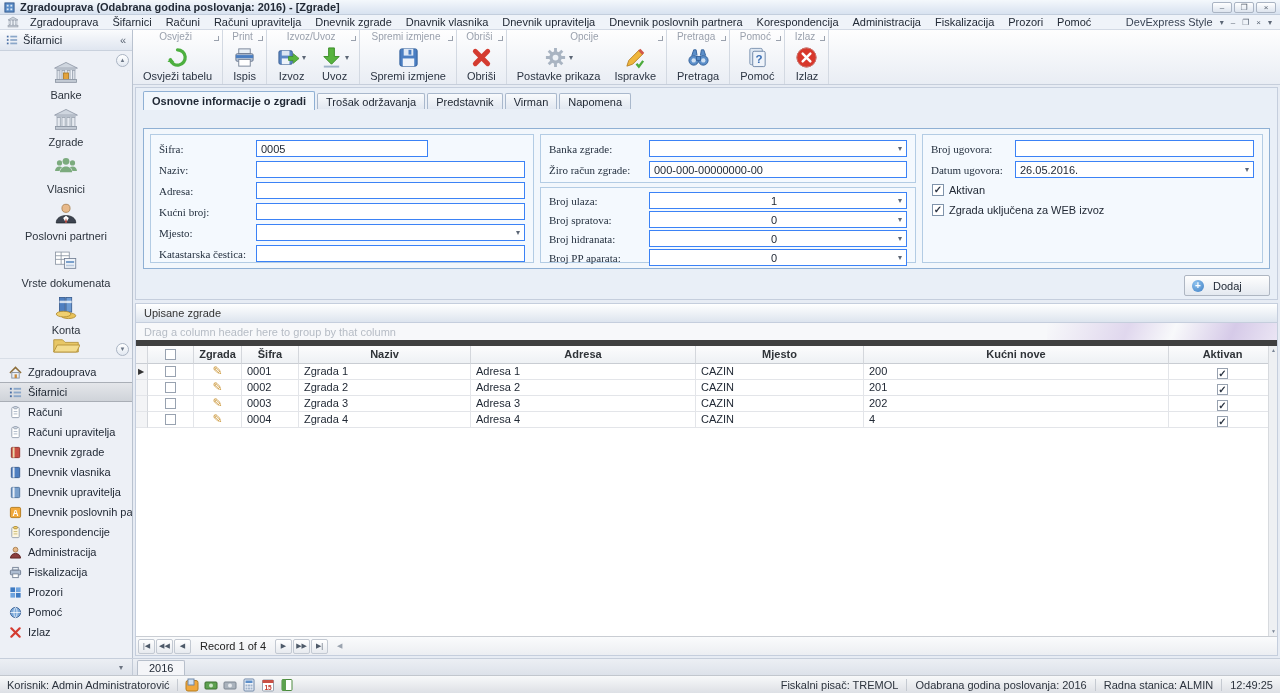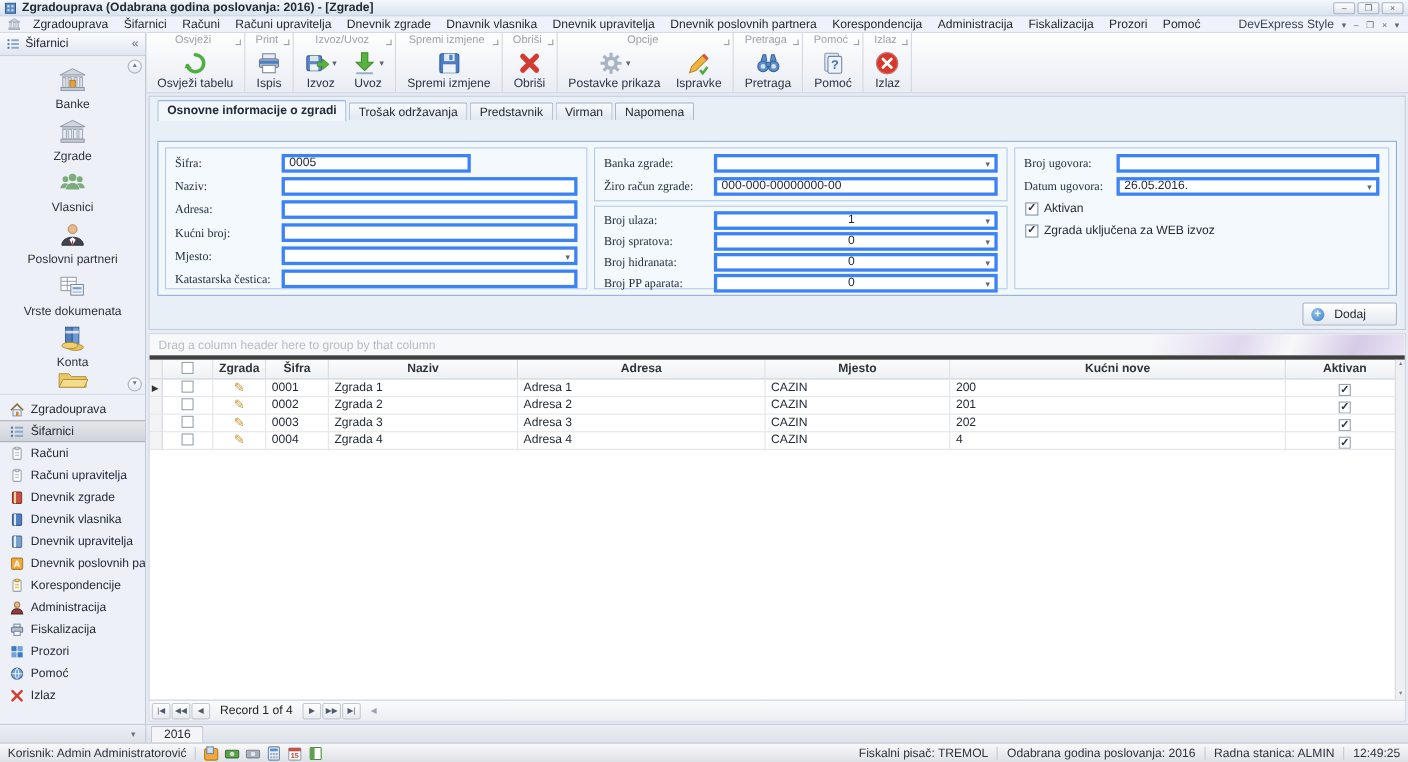--- a/index.html
+++ b/index.html
@@ -61,34 +61,34 @@
 .tab-body{position:absolute;left:7px;right:7px;top:40px;height:141px;background:#f2f7fc;border:1px solid #8fb0d4;}
 .fs{position:absolute;border:1px solid #b3cce4;background:#f4f9fe;}
 .fs-left{left:6px;width:384px;top:5px;bottom:5px;padding-top:3px;}
 .fs-mid-top{left:396px;width:376px;top:5px;height:49px;padding-top:3px;}
 .fs-mid-bot{left:396px;width:376px;top:58px;bottom:5px;padding-top:3px;}
 .fs-right{left:778px;right:6px;top:5px;bottom:5px;padding-top:3px;}
 .frow{display:flex;align-items:center;height:21px;padding:0 8px;}
 .frow.h19{height:19px;}
 .frow label{width:97px;flex:0 0 auto;color:#24303f;font-family:Liberation Serif, serif;}
 .fs-right .frow label{width:84px;}
-.finput{flex:1;height:17px;border:3px solid #3b82f6;background:#fff;display:flex;align-items:flex-end;padding:0 4px;overflow:hidden;}
+.finput{flex:1;height:17px;border:1px solid #3b82f6;background:#fff;display:flex;align-items:center;padding:0 4px;overflow:hidden;}
 .finput.short{flex:0 0 172px;}
 .finput .val{white-space:nowrap;}
 .finput .dd{margin-left:auto;color:#5c6675;font-size:8px;padding-left:4px;}
 .finput.spin .val{margin-left:auto;}
 .cbrow{display:flex;align-items:center;gap:5px;height:20px;padding:0 9px;}
 .checkbox{width:12px;height:12px;border:1px solid #8094ab;background:#fff;color:#2b3442;font-size:10px;line-height:10px;text-align:center;font-weight:bold;flex:0 0 auto;}
 .add-row{position:absolute;left:7px;right:7px;top:185px;height:25px;display:flex;align-items:center;justify-content:flex-end;}
 .btn-dodaj{width:86px;height:21px;border:1px solid #aeb6c2;border-radius:2px;background:linear-gradient(#fefefe,#e4e9f0);display:flex;align-items:center;gap:9px;padding:0 7px;}
 .plus-ico{width:12px;height:12px;border-radius:50%;background:radial-gradient(circle at 35% 30%,#8fc3ef,#3f7fc4);color:#fff;font-size:10px;line-height:12px;text-align:center;font-weight:bold;flex:0 0 auto;}
 
 
 .panel-grid{position:absolute;left:2px;right:2px;top:218px;bottom:2px;background:#fff;border:1px solid #c5cedd;display:flex;flex-direction:column;}
-.group-panel{height:23px;background:#f7f8fa;border-bottom:4px solid #404040;color:#b6bcc5;display:flex;align-items:center;padding:0 8px;position:relative;overflow:hidden;flex:0 0 auto;text-align:center;}
+.group-panel{height:23px;background:#f7f8fa;border-bottom:6px solid #404040;color:#b6bcc5;display:flex;align-items:center;padding:0 8px;position:relative;overflow:hidden;flex:0 0 auto;text-align:center;}
 .swoosh{position:absolute;right:0;top:0;width:230px;height:100%;background:linear-gradient(112deg,rgba(255,255,255,0) 0%,rgba(189,166,219,.40) 35%,rgba(255,255,255,.15) 55%,rgba(173,146,210,.45) 80%,rgba(222,210,238,.5) 100%);}
 .grid-wrap{flex:1;position:relative;overflow:hidden;}
 .grid{display:grid;grid-template-columns:12px 46px 48px 57px 172px 225px 168px 305px 1fr;}
 .gcell{border-right:1px solid #e3e5e9;border-bottom:1px solid #e3e5e9;height:16px;line-height:15px;padding:0 5px;overflow:hidden;white-space:nowrap;}
 .ghead .gcell{background:linear-gradient(#fcfcfd,#eef1f4);border-right:1px solid #d4d7dc;border-bottom:1px solid #c9cdd3;font-weight:bold;text-align:center;height:18px;line-height:17px;color:#2f3338;}
 .gcell.ind{background:#f3f4f6;border-right:1px solid #d4d7dc;padding:0 2px;color:#333;font-size:8px;line-height:16px;}
 .gcell.center{text-align:center;}
 .gcheck{width:11px;height:11px;border:1px solid #98a2b0;background:#fff;display:inline-block;vertical-align:-2px;font-size:10px;line-height:9px;text-align:center;font-weight:bold;color:#2b3442;}
 .pencil{color:#c8912f;font-size:12px;}
 .vscroll{position:absolute;right:0;top:0;bottom:0;width:9px;background:#eef0f3;border-left:1px solid #d7dade;}
@@ -661,20 +661,23 @@
     </div>
     <div class="add-row">
       <div class="btn-dodaj">
         <span class="plus-ico">+</span>
         <span>Dodaj</span>
       </div>
     </div>
   </div>
 
   <div class="panel-grid">
+    <div class="panel-header">
+      <span>Upisane zgrade</span>
+    </div>
     <div class="group-panel">
       <span>Drag a column header here to group by that column</span>
       <span class="swoosh"></span>
     </div>
     <div class="grid-wrap">
       <div class="grid ghead">
         <div class="gcell ind"></div>
         <div class="gcell center"><span class="gcheck"></span></div>
         <div class="gcell">Zgrada</div>
         <div class="gcell">Šifra</div>

